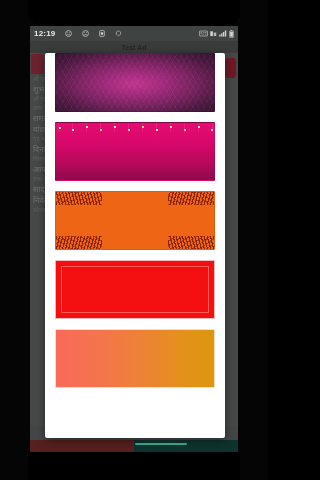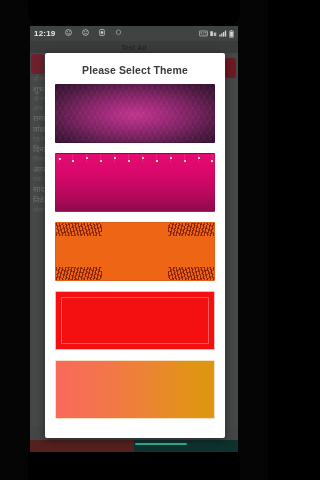--- a/index.html
+++ b/index.html
@@ -53,21 +53,21 @@
     align-items: center;
     justify-content: space-between;
     padding: 0 4px;
   }
   .status-clock {
     color: #e8e8e8;
     font-size: 8px;
     font-weight: bold;
     letter-spacing: 0.2px;
   }
-  .status-left-icons { display: flex; align-items: flex-start; gap: 10px; }
+  .status-left-icons { display: flex; align-items: center; gap: 10px; }
   .status-right-icons { display: flex; align-items: center; gap: 2px; }
   .sicon {
     display: inline-block;
     color: #d5d5d5;
     font-size: 7px;
     line-height: 1;
   }
   .sicon svg { display: block; }
 
   
@@ -360,21 +360,20 @@
       </div>
 
       <div id="bg-bar-red"></div>
       <div id="bg-bar-teal"></div>
     </div>
 
     <div id="scrim"></div>
 
     <div id="theme-dialog">
 
-      <div id="dialog-title">Please Select Theme</div>
 
       <div id="theme-list">
 
         <div class="theme-card theme-purple"></div>
 
         <div class="theme-card theme-magenta">
           <div class="swag"></div>
           <div class="lights"></div>
         </div>
 

